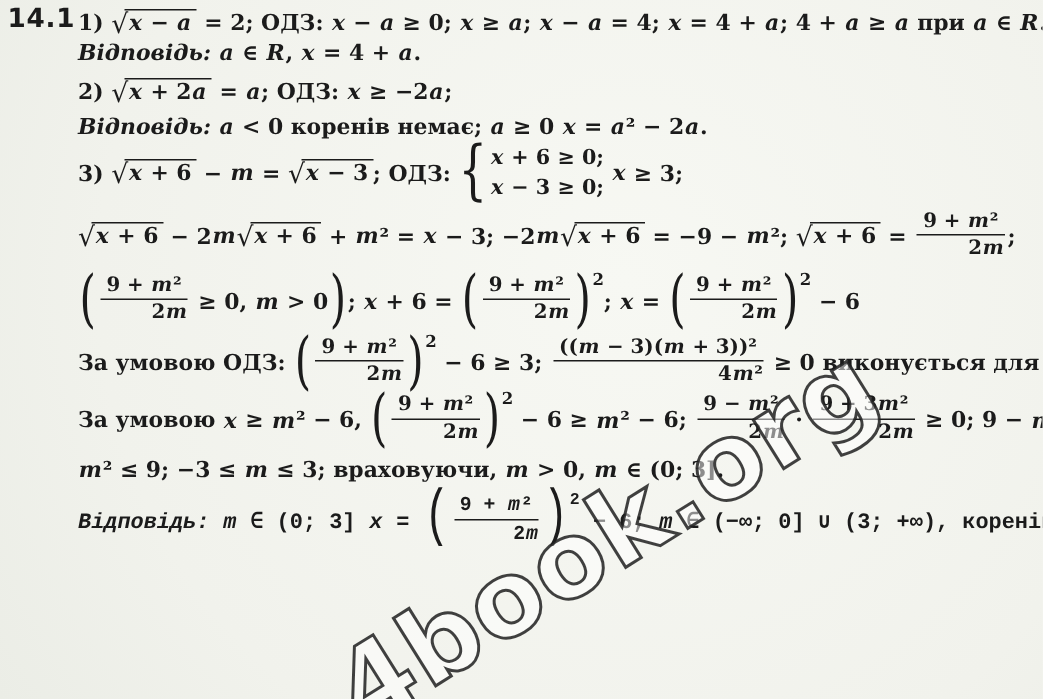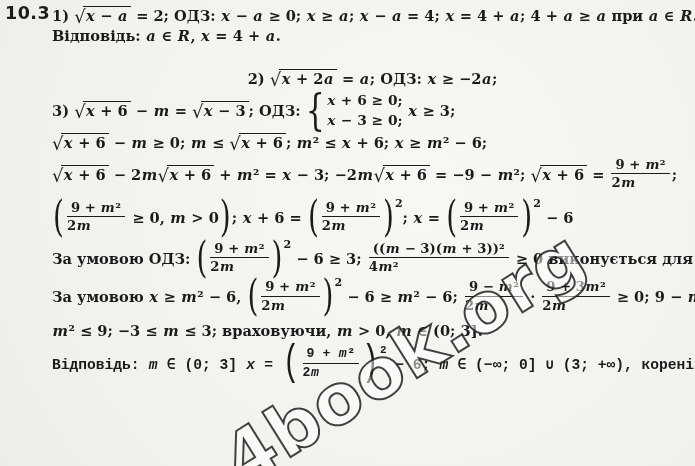--- a/index.html
+++ b/index.html
@@ -14,65 +14,65 @@
   }
   #problem-number{
     position:absolute;left:5px;top:3px;
     font-family:"DejaVu Sans", sans-serif;
     font-weight:700;font-size:17.5px;letter-spacing:0.5px;
   }
   #content{position:absolute;left:52px;top:4px;right:2px;}
   .line{white-space:nowrap;line-height:1.38;}
   .line:nth-child(1){margin-top:2px;}
   .line:nth-child(2){margin-top:0;}
-  .line:nth-child(3){margin-top:23px;text-align:center;}
+  .line:nth-child(3){margin-top:6px;}
   .line:nth-child(4){margin-top:3px;}
   .line:nth-child(5){margin-top:1px;}
   .line:nth-child(6){margin-top:5px;}
   .line:nth-child(7){margin-top:9px;}
   .line:nth-child(8){margin-top:7px;}
   .line:nth-child(9){margin-top:4px;}
   .line:nth-child(10){margin-top:6px;}
   .line:nth-child(11){margin-top:7px;font-family:Liberation Mono, monospace;}
   .line:nth-child(12){margin-top:4px;}
   .line:nth-child(13){margin-top:2px;}
   i.v{font-style:italic;padding:0 0.5px;}
-  .resp{}
+  .resp{font-style:italic;}
   .sqrt{white-space:nowrap;display:inline-block;}
   .sqrt .rad{display:inline-block;font-weight:400;font-size:1.22em;line-height:1;vertical-align:-2px;margin-right:-2px;}
   .sqrt .vinc{display:inline-block;border-top:1.6px solid #1b1b1b;line-height:1.15;padding:1px 3px 0 2px;}
-  .frac{display:inline-block;vertical-align:middle;text-align:left;font-size:13.2px;line-height:1.18;padding:0 2px;position:relative;top:-2px;}
+  .frac{display:inline-block;vertical-align:middle;text-align:right;font-size:13.2px;line-height:1.18;padding:0 2px;position:relative;top:-2px;}
   .frac .num{border-bottom:1.5px solid #1b1b1b;padding:0 4px 1px;}
   .frac .den{padding-top:1px;}
   .bp{display:inline-block;font-weight:400;font-size:28px;line-height:28px;transform:scaleY(1.5);vertical-align:middle;margin:0 1px;position:relative;top:-2px;}
   .psup{font-size:11px;position:relative;top:-16px;left:0;font-weight:700;}
   .cases{display:inline-block;vertical-align:middle;white-space:nowrap;position:relative;top:-2px;}
   .cases .cbrace{display:inline-block;font-weight:400;font-size:30px;line-height:30px;transform:scaleY(1.45);vertical-align:middle;margin-right:2px;}
   .cases .crows{display:inline-block;vertical-align:middle;text-align:right;line-height:1.45;font-size:13.8px;}
   .watermark{
     position:absolute;left:205px;top:318px;width:400px;height:100px;
     transform:rotate(-32deg);transform-origin:center;
     text-align:center;pointer-events:none;
     font-family:"DejaVu Sans", sans-serif;font-weight:700;font-size:70px;
     color:rgba(255,255,255,0.5);
     -webkit-text-stroke:2px rgba(30,30,30,0.85);
     letter-spacing:1px;
   }
 </style>
 </head>
 <body>
 
-<div id="problem-number">10.3</div>
+<div id="problem-number">14.1</div>
 
 <div id="content">
     <div class="line"><span>1) </span><span class="sqrt"><span class="rad">√</span><span class="vinc"><i class="v">x</i> − <i class="v">a</i></span></span><span> = 2;  ОДЗ: <i class="v">x</i> − <i class="v">a</i> ≥ 0;  <i class="v">x</i> ≥ <i class="v">a</i>;  <i class="v">x</i> − <i class="v">a</i> = 4;  <i class="v">x</i> = 4 + <i class="v">a</i>;  4 + <i class="v">a</i> ≥ <i class="v">a</i> при <i class="v">a</i> ∈ <i class="v">R</i>.</span></div>
     <div class="line"><span class="resp">Відповідь:</span><span> <i class="v">a</i> ∈ <i class="v">R</i>, <i class="v">x</i> = 4 + <i class="v">a</i>.</span></div>
     <div class="line"><span>2) </span><span class="sqrt"><span class="rad">√</span><span class="vinc"><i class="v">x</i> + 2<i class="v">a</i></span></span><span> = <i class="v">a</i>;  ОДЗ: <i class="v">x</i> ≥ −2<i class="v">a</i>;</span></div>
+    <div class="line"><span class="resp">Відповідь:</span><span> <i class="v">a</i> &lt; 0 коренів немає; <i class="v">a</i> ≥ 0 <i class="v">x</i> = <i class="v">a</i>² − 2<i class="v">a</i>.</span></div>
     <div class="line"><span>3) </span><span class="sqrt"><span class="rad">√</span><span class="vinc"><i class="v">x</i> + 6</span></span><span> − <i class="v">m</i> = </span><span class="sqrt"><span class="rad">√</span><span class="vinc"><i class="v">x</i> − 3</span></span><span>;  ОДЗ: </span><span class="cases"><span class="cbrace">{</span><span class="crows"><div class="crow"><i class="v">x</i> + 6 ≥ 0;</div><div class="crow"><i class="v">x</i> − 3 ≥ 0;</div></span></span><span> <i class="v">x</i> ≥ 3;</span></div>
-    <div class="line"><span class="sqrt"><span class="rad">√</span><span class="vinc"><i class="v">x</i> + 6</span></span><span> − <i class="v">m</i> ≥ 0;  <i class="v">m</i> ≤ </span><span class="sqrt"><span class="rad">√</span><span class="vinc"><i class="v">x</i> + 6</span></span><span>;  <i class="v">m</i>² ≤ <i class="v">x</i> + 6; <i class="v">x</i> ≥ <i class="v">m</i>² − 6;</span></div>
     <div class="line"><span class="sqrt"><span class="rad">√</span><span class="vinc"><i class="v">x</i> + 6</span></span><span> − 2<i class="v">m</i></span><span class="sqrt"><span class="rad">√</span><span class="vinc"><i class="v">x</i> + 6</span></span><span> + <i class="v">m</i>² = <i class="v">x</i> − 3;  −2<i class="v">m</i></span><span class="sqrt"><span class="rad">√</span><span class="vinc"><i class="v">x</i> + 6</span></span><span> = −9 − <i class="v">m</i>²;  </span><span class="sqrt"><span class="rad">√</span><span class="vinc"><i class="v">x</i> + 6</span></span><span> = </span><span class="frac"><div class="num">9 + <i class="v">m</i>²</div><div class="den">2<i class="v">m</i></div></span><span>;</span></div>
     <div class="line"><span><span class="bp">(</span><span class="frac"><div class="num">9 + <i class="v">m</i>²</div><div class="den">2<i class="v">m</i></div></span><span> ≥ 0, <i class="v">m</i> &gt; 0</span><span class="bp">)</span></span><span>;  <i class="v">x</i> + 6 = </span><span><span class="bp">(</span><span class="frac"><div class="num">9 + <i class="v">m</i>²</div><div class="den">2<i class="v">m</i></div></span><span class="bp">)</span><span class="psup">2</span></span><span>;  <i class="v">x</i> = </span><span><span class="bp">(</span><span class="frac"><div class="num">9 + <i class="v">m</i>²</div><div class="den">2<i class="v">m</i></div></span><span class="bp">)</span><span class="psup">2</span></span><span> − 6</span></div>
     <div class="line"><span>За умовою ОДЗ: </span><span><span class="bp">(</span><span class="frac"><div class="num">9 + <i class="v">m</i>²</div><div class="den">2<i class="v">m</i></div></span><span class="bp">)</span><span class="psup">2</span></span><span> − 6 ≥ 3;  </span><span class="frac"><div class="num">((<i class="v">m</i> − 3)(<i class="v">m</i> + 3))²</div><div class="den">4<i class="v">m</i>²</div></span><span> ≥ 0 виконується для <i class="v">m</i> &gt; 0.</span></div>
     <div class="line"><span>За умовою <i class="v">x</i> ≥ <i class="v">m</i>² − 6, </span><span><span class="bp">(</span><span class="frac"><div class="num">9 + <i class="v">m</i>²</div><div class="den">2<i class="v">m</i></div></span><span class="bp">)</span><span class="psup">2</span></span><span> − 6 ≥ <i class="v">m</i>² − 6; </span><span class="frac"><div class="num">9 − <i class="v">m</i>²</div><div class="den">2<i class="v">m</i></div></span><span> · </span><span class="frac"><div class="num">9 + 3<i class="v">m</i>²</div><div class="den">2<i class="v">m</i></div></span><span> ≥ 0;  9 − <i class="v">m</i>² ≥ 0;</span></div>
     <div class="line"><span><i class="v">m</i>² ≤ 9; −3 ≤ <i class="v">m</i> ≤ 3; враховуючи, <i class="v">m</i> &gt; 0, <i class="v">m</i> ∈ (0; 3].</span></div>
     <div class="line"><span class="resp">Відповідь:</span><span> <i class="v">m</i> ∈ (0; 3] <i class="v">x</i> = </span><span><span class="bp">(</span><span class="frac"><div class="num">9 + <i class="v">m</i>²</div><div class="den">2<i class="v">m</i></div></span><span class="bp">)</span><span class="psup">2</span></span><span> − 6;  <i class="v">m</i> ∈ (−∞; 0] ∪ (3; +∞), коренів немає.</span></div>
   </div>
 
 <div class="watermark">
   <span>4book.org</span>

